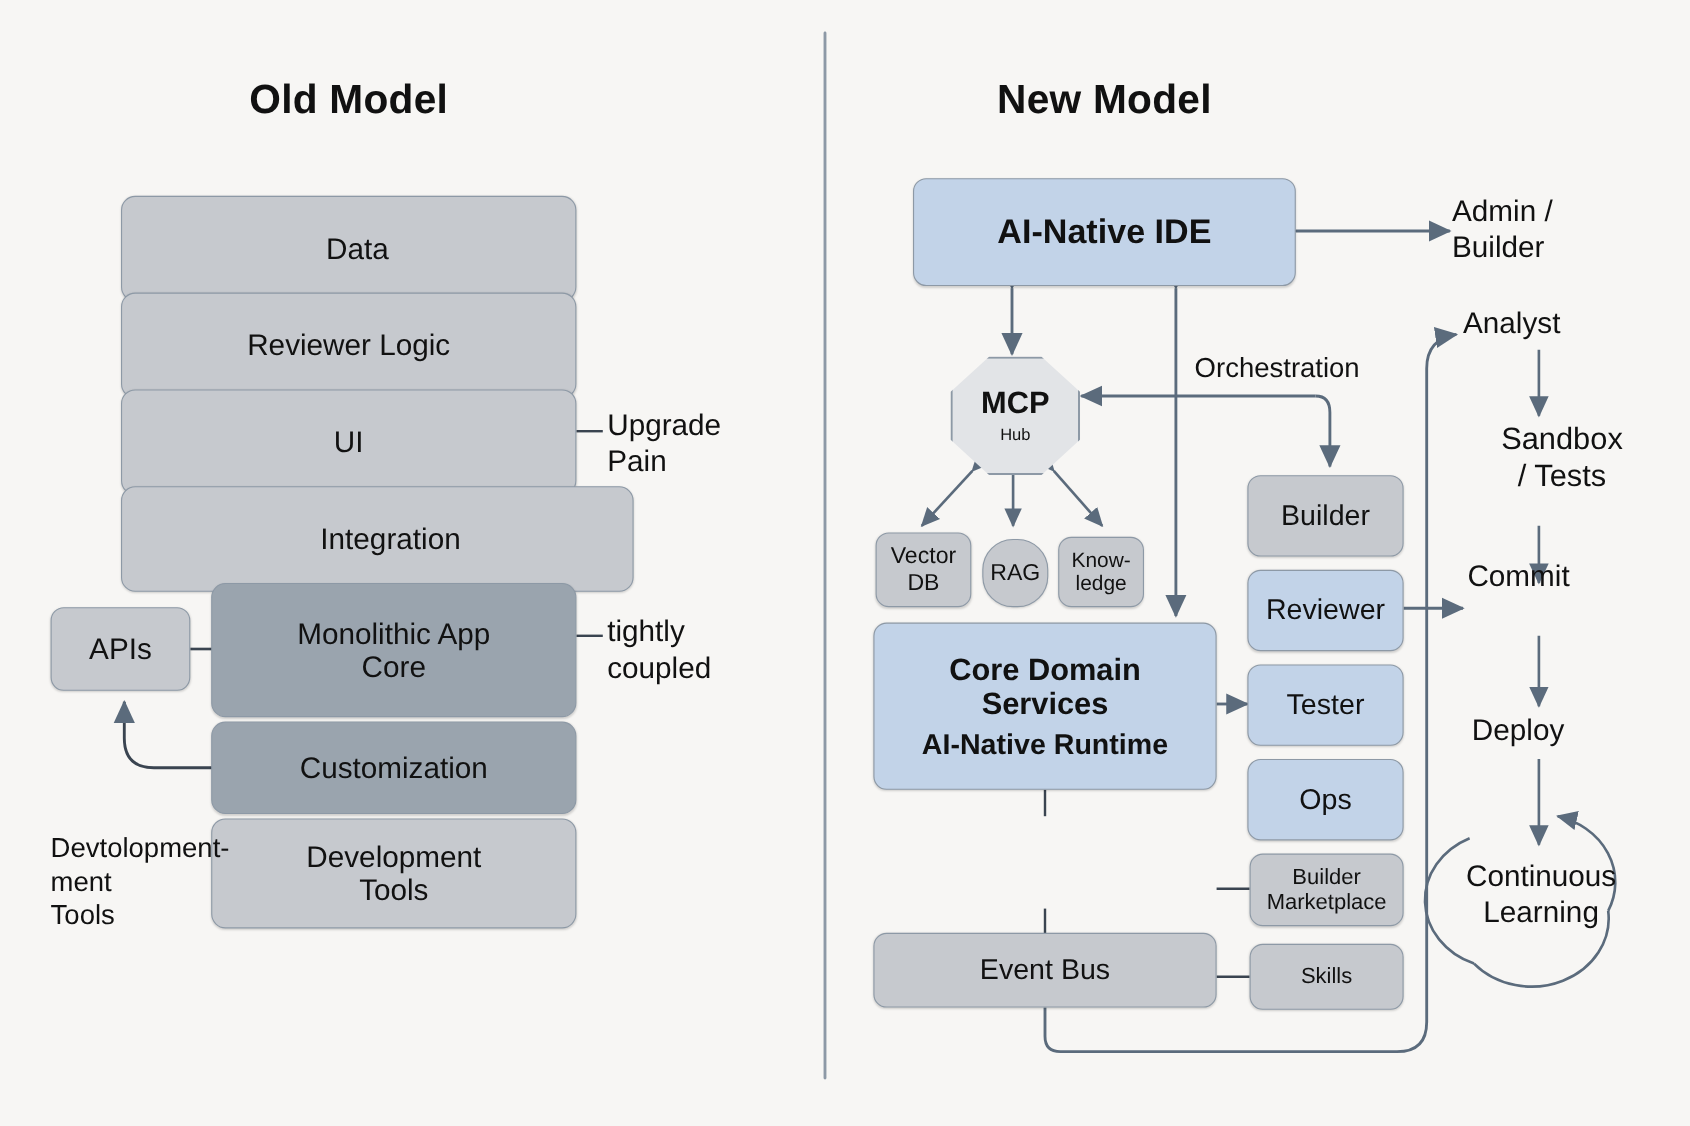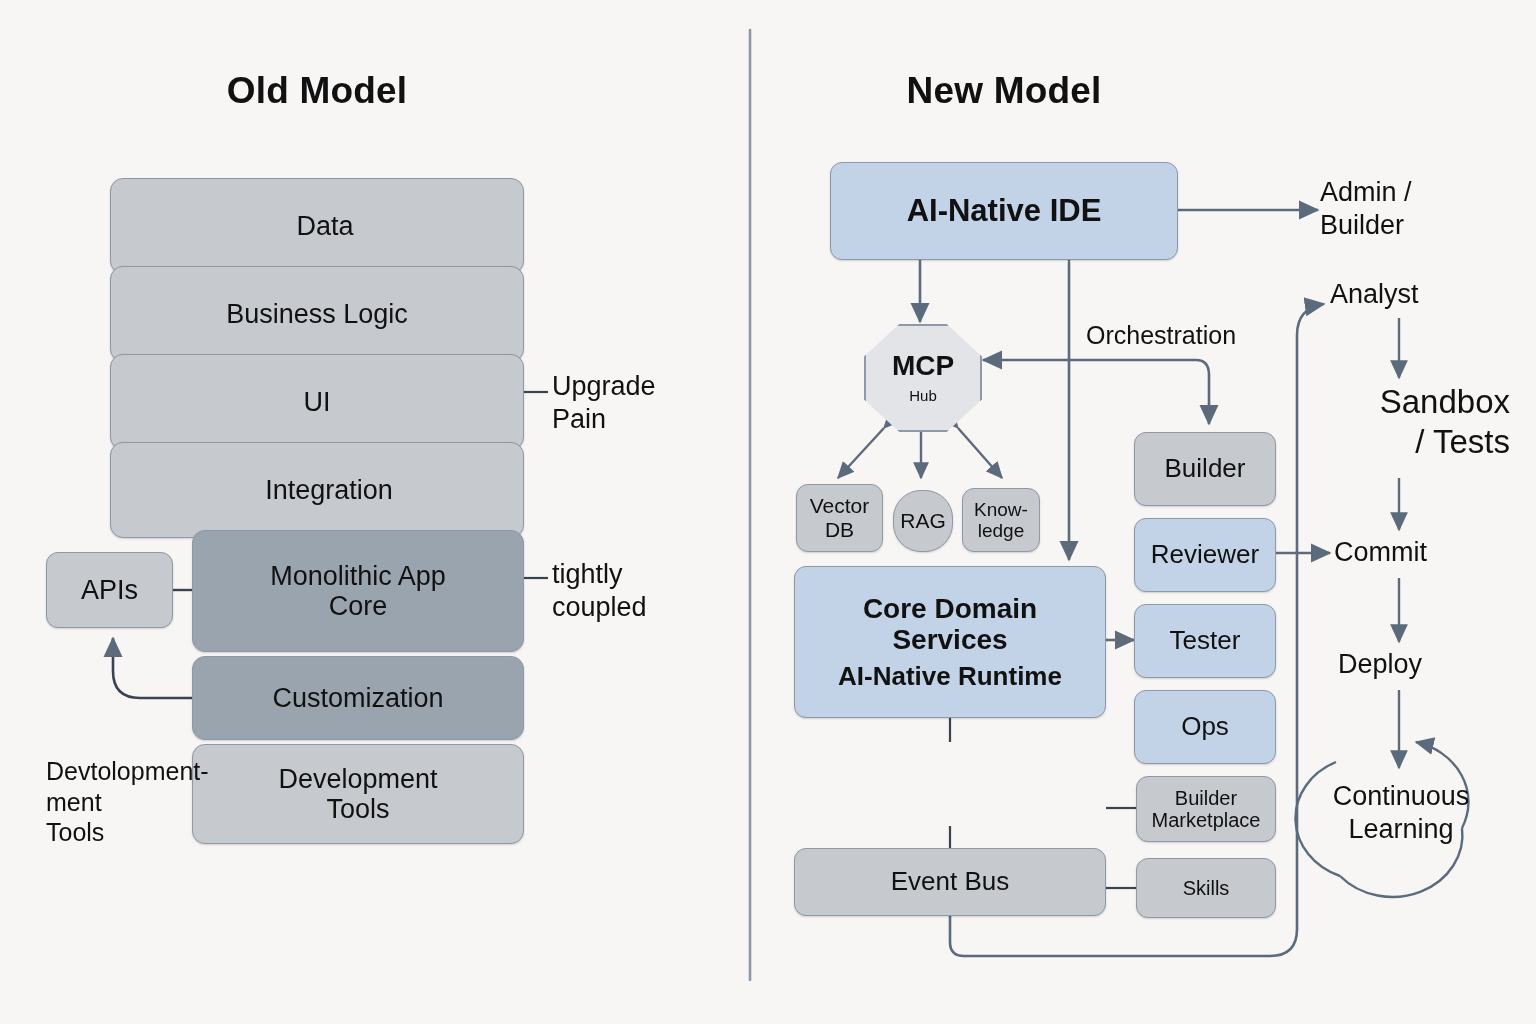--- a/index.html
+++ b/index.html
@@ -105,28 +105,28 @@
     <path d="M1462,828 A70,62 0 0 0 1416,742" fill="none" stroke="#5b6b7c" stroke-width="2.4" marker-end="url(#ah)"></path>
   </svg>
 
   <div class="title" style="left:110px;top:70px;width:414px;">Old Model</div>
 
   <div class="node gray stack-box" style="left:110px;top:178px;width:414px;height:96px;font-size:27px;padding-left:16px;">
     <span class="nlabel">Data</span>
   </div>
 
   <div class="node gray stack-box" style="left:110px;top:266px;width:414px;height:96px;font-size:27px;">
-    <span class="nlabel">Business Logic</span>
+    <span class="nlabel">Reviewer Logic</span>
   </div>
 
   <div class="node gray stack-box" style="left:110px;top:354px;width:414px;height:96px;font-size:27px;">
     <span class="nlabel">UI</span>
   </div>
 
-  <div class="node gray stack-box" style="left:110px;top:442px;width:414px;height:96px;font-size:27px;padding-left:24px;">
+  <div class="node gray stack-box" style="left:110px;top:442px;width:466px;height:96px;font-size:27px;padding-left:24px;">
     <span class="nlabel">Integration</span>
   </div>
 
   <div class="node darkgray stack-box" style="left:192px;top:530px;width:332px;height:122px;font-size:27px;">
     <span class="nlabel">Monolithic App
 Core</span>
   </div>
 
   <div class="node darkgray stack-box" style="left:192px;top:656px;width:332px;height:84px;font-size:27px;">
     <span class="nlabel">Customization</span>
@@ -215,23 +215,23 @@
     <span class="nlabel">Skills</span>
   </div>
 
   <div class="plaintext" style="left:1086px;top:320px;width:200px;font-size:25px;text-align:left;">Orchestration</div>
 
   <div class="plaintext nlabel" style="left:1320px;top:176px;width:180px;font-size:27px;text-align:left;">Admin /
 Builder</div>
 
   <div class="plaintext nlabel" style="left:1330px;top:278px;width:160px;font-size:27px;text-align:left;">Analyst</div>
 
-  <div class="plaintext nlabel" style="left:1330px;top:382px;width:180px;font-size:33px;text-align:right;">Sandbox
+  <div class="plaintext nlabel" style="left:1330px;top:382px;width:180px;font-size:28px;text-align:center;">Sandbox
 / Tests</div>
 
-  <div class="plaintext nlabel" style="left:1334px;top:536px;width:160px;font-size:27px;text-align:left;">Commit</div>
+  <div class="plaintext nlabel" style="left:1334px;top:508px;width:160px;font-size:27px;text-align:left;">Commit</div>
 
   <div class="plaintext nlabel" style="left:1338px;top:648px;width:160px;font-size:27px;text-align:left;">Deploy</div>
 
   <div class="plaintext nlabel" style="left:1306px;top:780px;width:190px;font-size:27px;text-align:center;">Continuous
 Learning</div>
 
 </div>
 
 </body></html>

